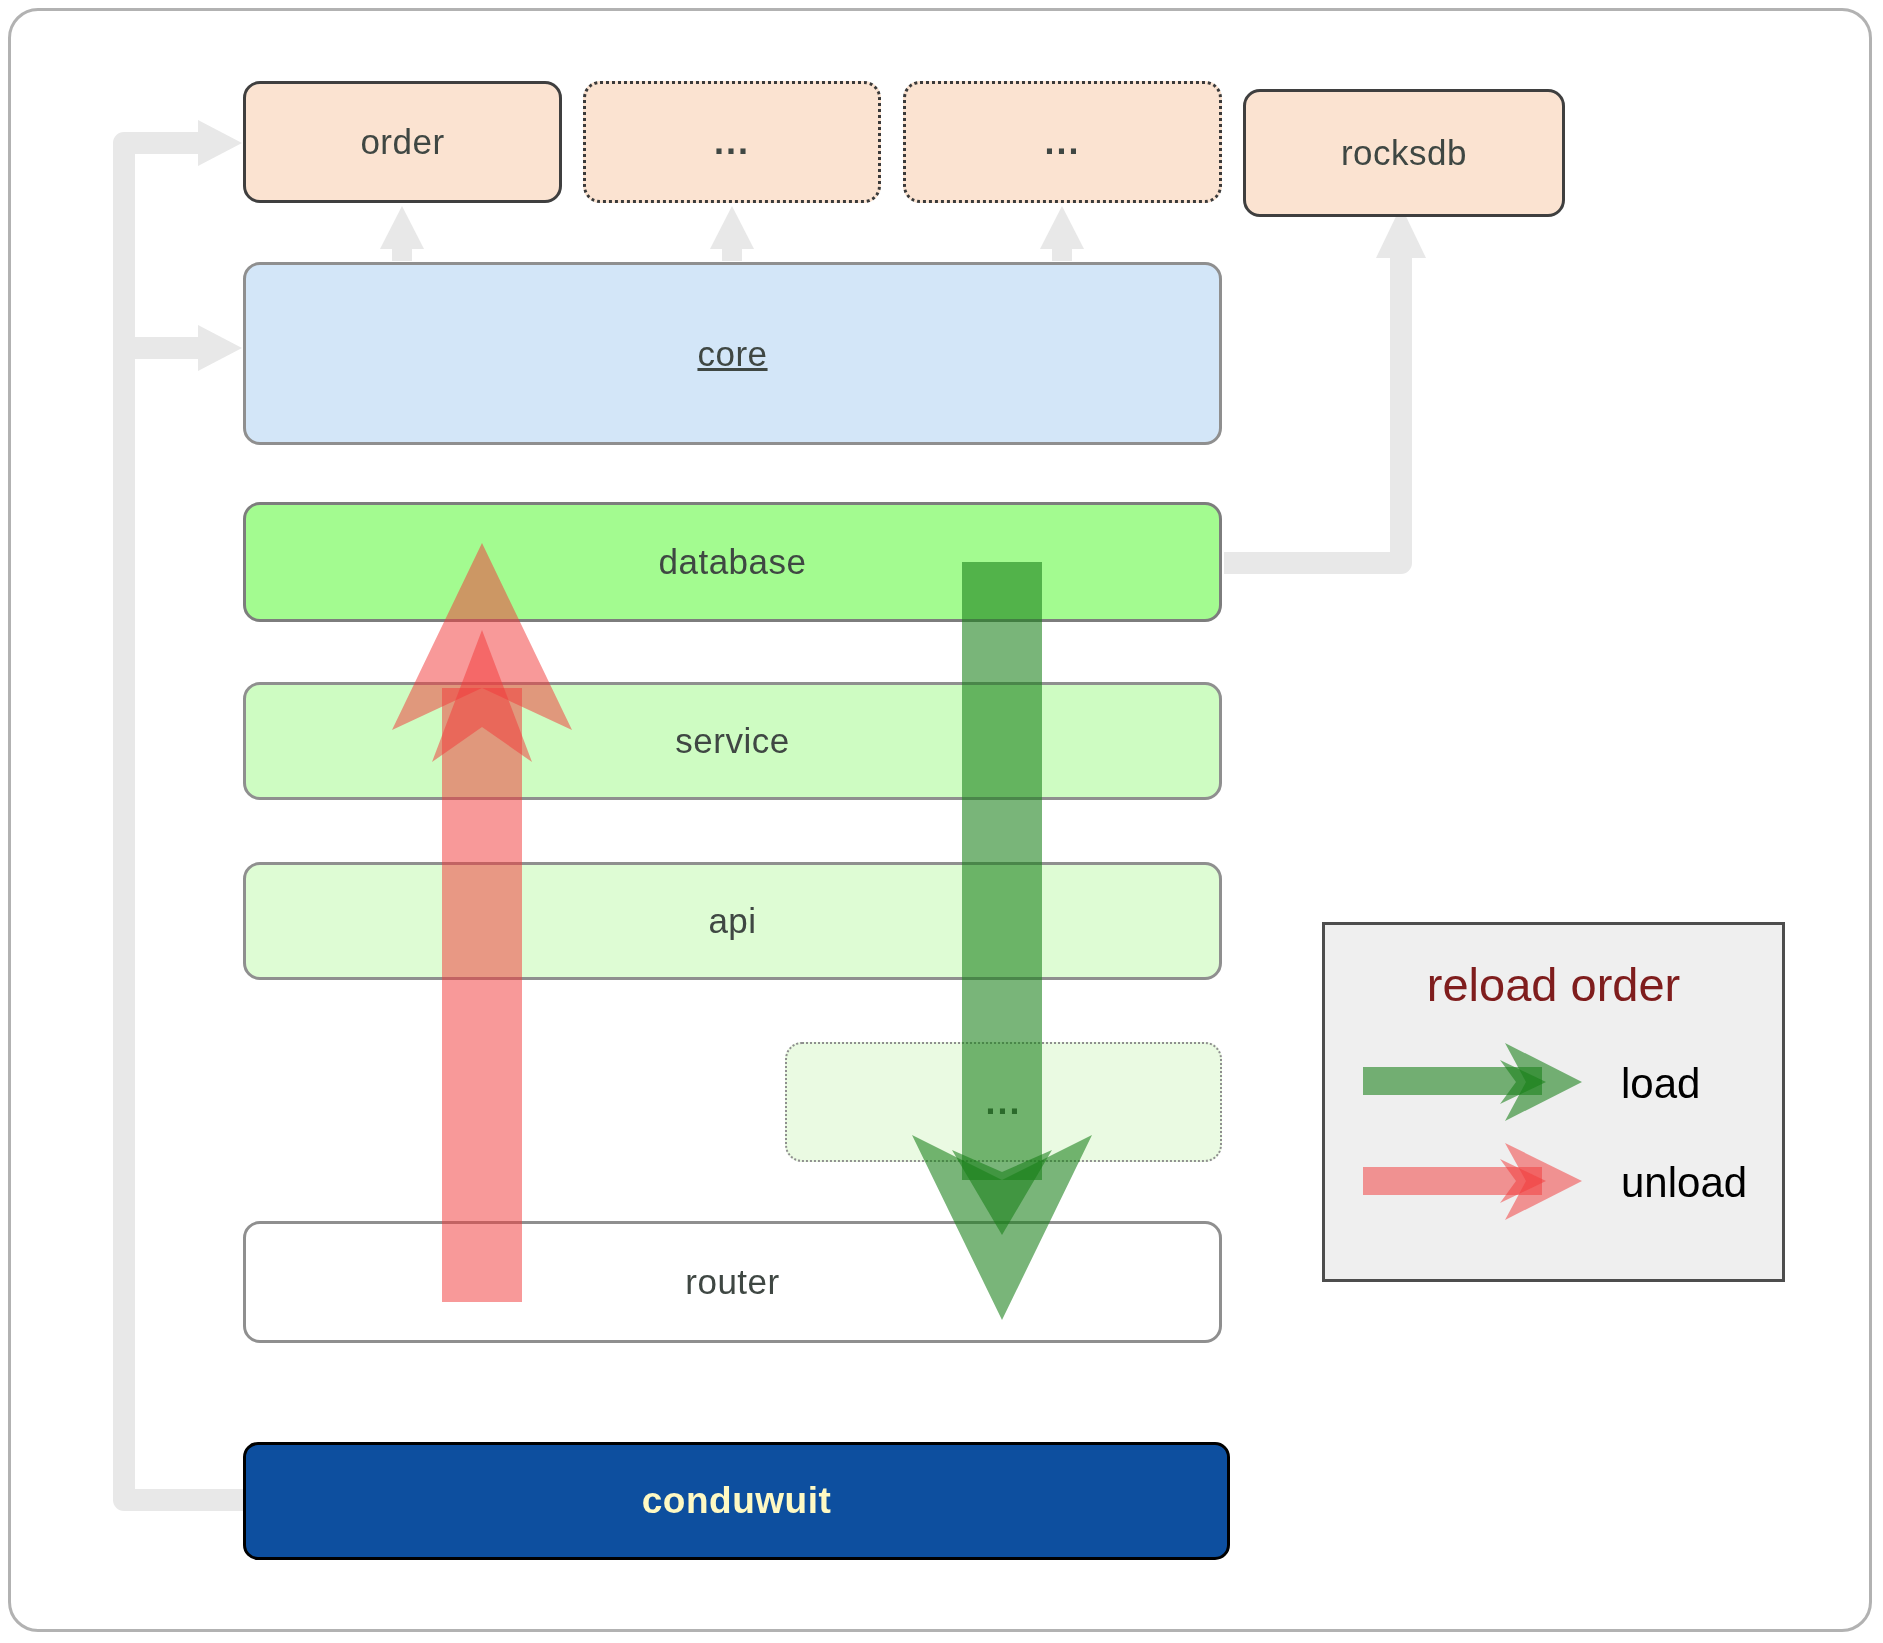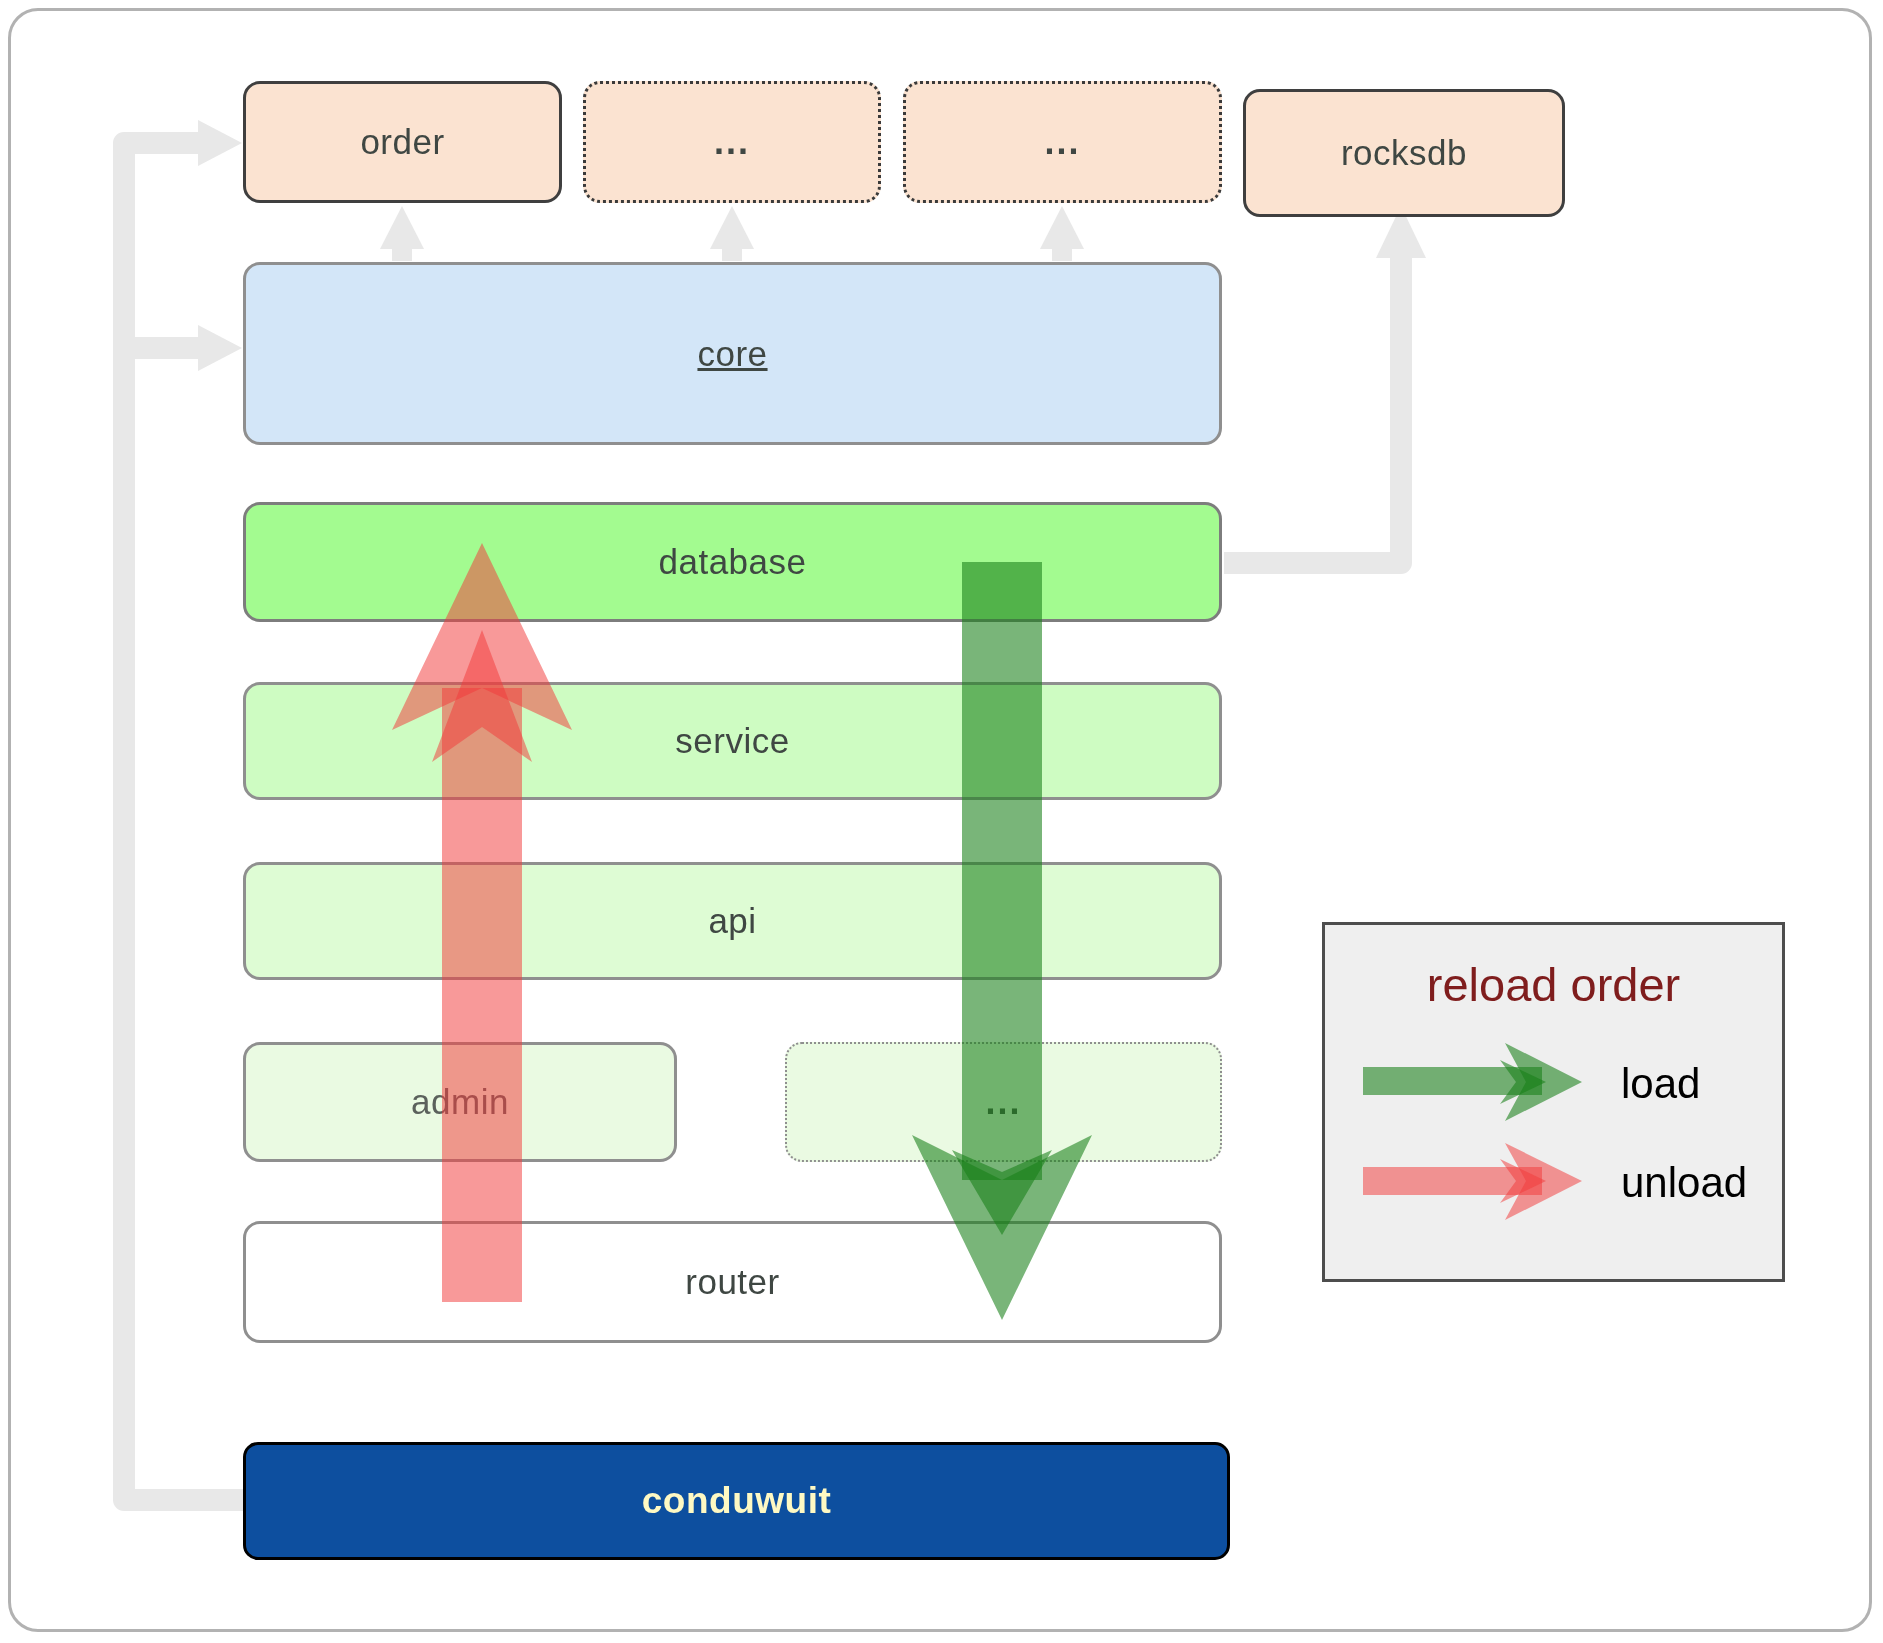--- a/index.html
+++ b/index.html
@@ -95,23 +95,20 @@
   </div>
   <div class="box b-database">
     <span>database</span>
   </div>
   <div class="box b-service">
     <span>service</span>
   </div>
   <div class="box b-api">
     <span>api</span>
   </div>
-  <div class="box b-admin">
-    <span>admin</span>
-  </div>
   <div class="box b-dots3">
     <span class="ellipsis">...</span>
   </div>
   <div class="box b-router">
     <span>router</span>
   </div>
   <div class="box b-conduwuit">
     <span>conduwuit</span>
   </div>
 

